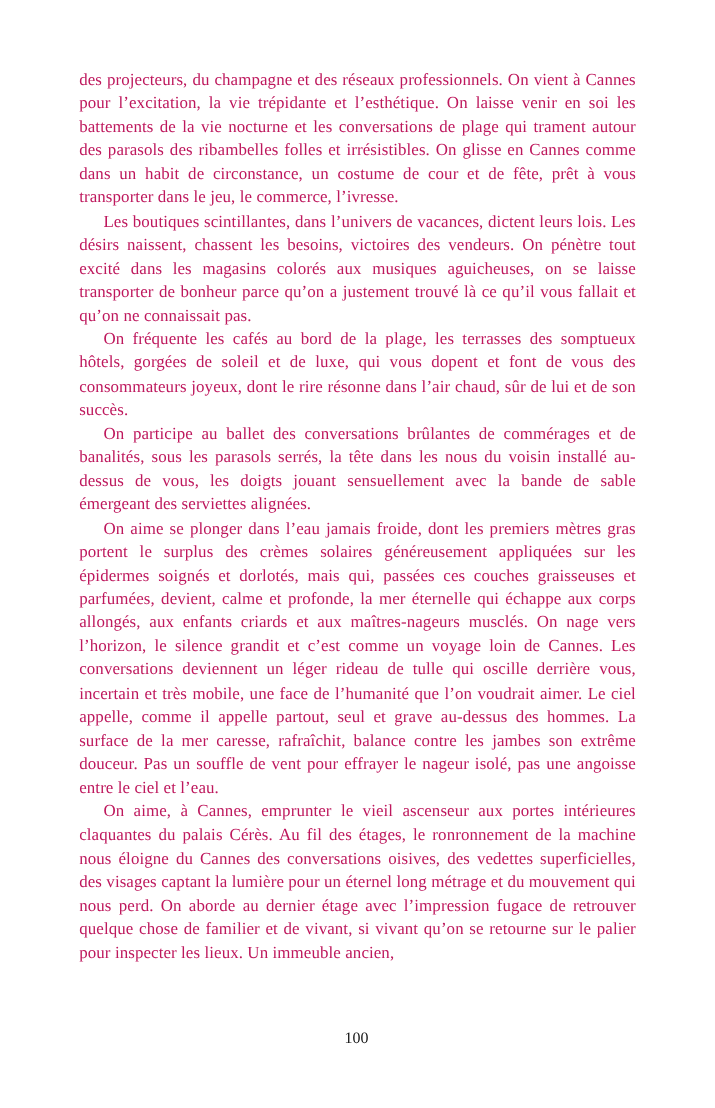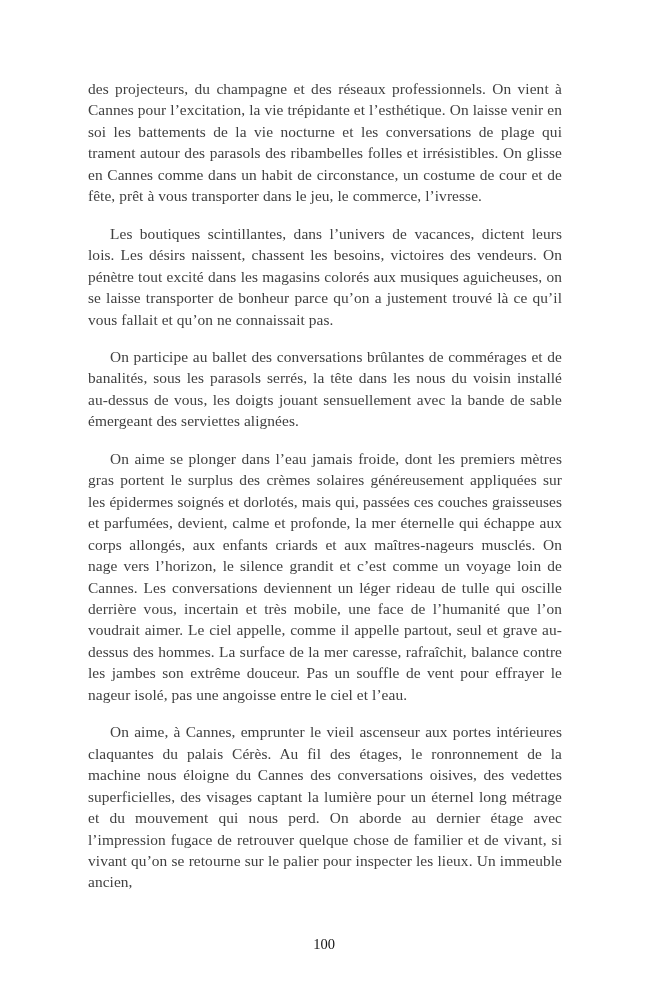--- a/index.html
+++ b/index.html
@@ -26,27 +26,27 @@
   }
 
   .text-block {
     position: absolute;
     left: 72px;
     top: 62px;
     width: 506px;
   }
 
   .para {
-    margin: 16px;
+    margin: 0;
     font-size: 15.4px;
     line-height: 21.45px;
     text-align: justify;
     text-justify: inter-word;
     text-indent: 22px;
-    color: #404040;
+    color: #be185d;
     -webkit-font-smoothing: antialiased;
     letter-spacing: 0.005em;
     hyphens: none;
   }
 
   .para.first {
     text-indent: 0;
   }
 
   .page-number {
@@ -62,20 +62,21 @@
   }
 </style>
 </head>
 <body>
 
 <div class="page">
 
   <div class="text-block">
     <p class="para first">des projecteurs, du champagne et des réseaux professionnels. On vient à Cannes pour l’excitation, la vie trépidante et l’esthétique. On laisse venir en soi les battements de la vie nocturne et les conversations de plage qui trament autour des parasols des ribambelles folles et irrésistibles. On glisse en Cannes comme dans un habit de circonstance, un costume de cour et de fête, prêt à vous transporter dans le jeu, le commerce, l’ivresse.</p>
     <p class="para">Les boutiques scintillantes, dans l’univers de vacances, dictent leurs lois. Les désirs naissent, chassent les besoins, victoires des vendeurs. On pénètre tout excité dans les magasins colorés aux musiques aguicheuses, on se laisse transporter de bonheur parce qu’on a justement trouvé là ce qu’il vous fallait et qu’on ne connaissait pas.</p>
+    <p class="para">On fréquente les cafés au bord de la plage, les terrasses des somptueux hôtels, gorgées de soleil et de luxe, qui vous dopent et font de vous des consommateurs joyeux, dont le rire résonne dans l’air chaud, sûr de lui et de son succès.</p>
     <p class="para">On participe au ballet des conversations brûlantes de commérages et de banalités, sous les parasols serrés, la tête dans les nous du voisin installé au-dessus de vous, les doigts jouant sensuellement avec la bande de sable émergeant des serviettes alignées.</p>
     <p class="para">On aime se plonger dans l’eau jamais froide, dont les premiers mètres gras portent le surplus des crèmes solaires généreusement appliquées sur les épidermes soignés et dorlotés, mais qui, passées ces couches graisseuses et parfumées, devient, calme et profonde, la mer éternelle qui échappe aux corps allongés, aux enfants criards et aux maîtres-nageurs musclés. On nage vers l’horizon, le silence grandit et c’est comme un voyage loin de Cannes. Les conversations deviennent un léger rideau de tulle qui oscille derrière vous, incertain et très mobile, une face de l’humanité que l’on voudrait aimer. Le ciel appelle, comme il appelle partout, seul et grave au-dessus des hommes. La surface de la mer caresse, rafraîchit, balance contre les jambes son extrême douceur. Pas un souffle de vent pour effrayer le nageur isolé, pas une angoisse entre le ciel et l’eau.</p>
     <p class="para">On aime, à Cannes, emprunter le vieil ascenseur aux portes intérieures claquantes du palais Cérès. Au fil des étages, le ronronnement de la machine nous éloigne du Cannes des conversations oisives, des vedettes superficielles, des visages captant la lumière pour un éternel long métrage et du mouvement qui nous perd. On aborde au dernier étage avec l’impression fugace de retrouver quelque chose de familier et de vivant, si vivant qu’on se retourne sur le palier pour inspecter les lieux. Un immeuble ancien,</p>
   </div>
 
   <div class="page-number">100</div>
 
 </div>
 
 </body></html>

